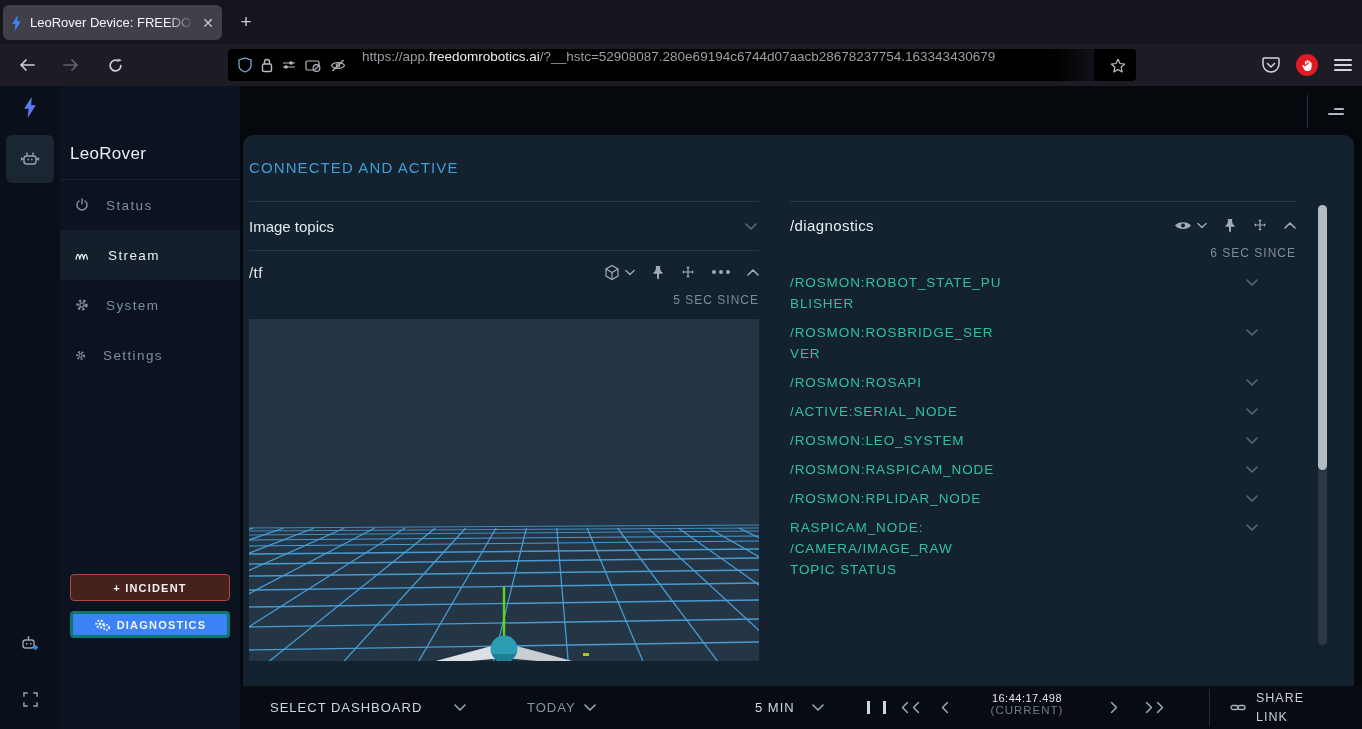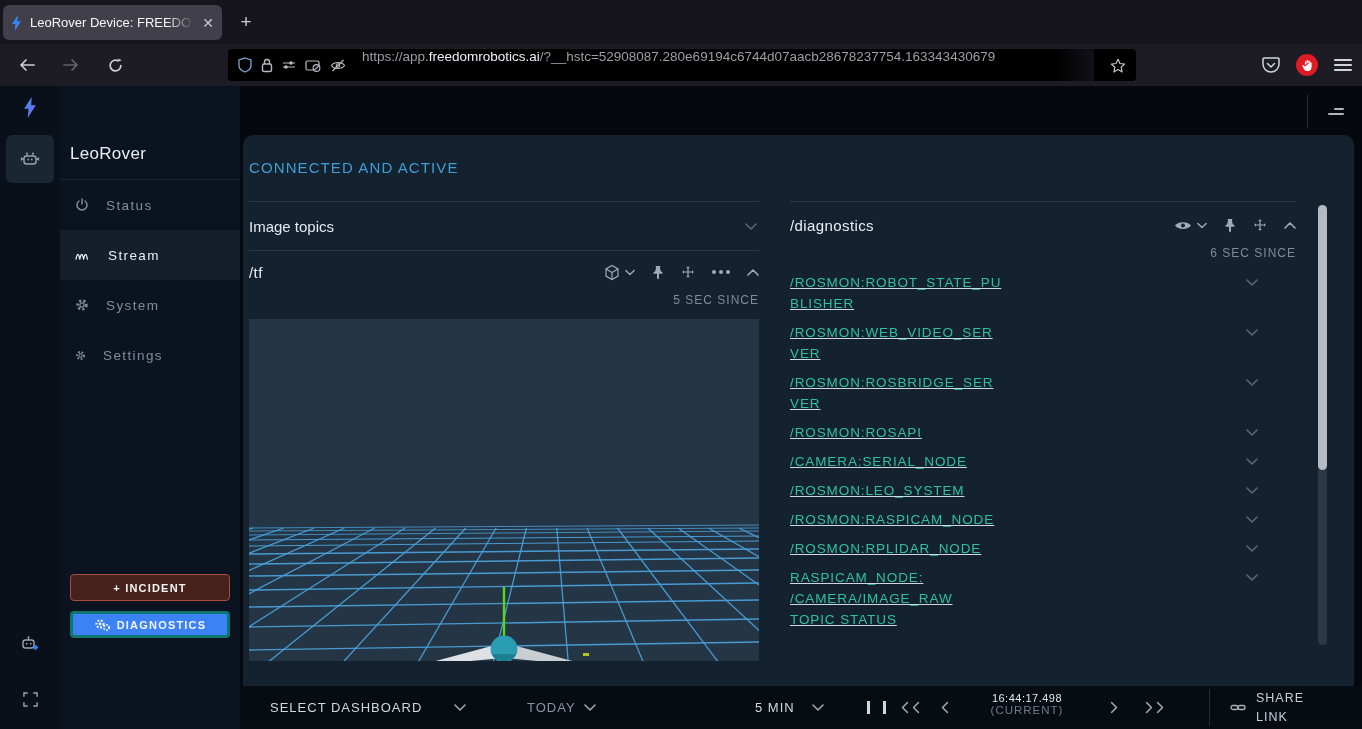--- a/index.html
+++ b/index.html
@@ -74,21 +74,21 @@
   .since { text-align:right; font-size:12px; letter-spacing:1px; color:#7e8b98; height:22px; }
   .viz { position:relative; margin-top:4px; width:510px; height:342px; background:#243546; overflow:hidden; }
 
   .chev { width:12px; height:7px; color:inherit; }
   .chev-up { transform:rotate(180deg); }
   .chev-right { transform:rotate(-90deg); }
   .chev-left { transform:rotate(90deg); }
   .teal-chev { color:#5a6875; }
 
   .diag-list { margin-top:4px; }
-  .diag-row { display:flex; justify-content:space-between; align-items:flex-start; margin-bottom:8px;text-decoration:underline; }
+  .diag-row { display:flex; justify-content:space-between; align-items:flex-start; margin-bottom:8px; }
   .diag-text { width:212px; font-size:13.5px; line-height:21px; letter-spacing:.9px; color:#2fc0a4; overflow-wrap:anywhere; }
   .diag-row .icon { margin-right:38px; margin-top:7px; }
 
   .scrollbar { position:absolute; left:1075px; top:70px; width:9px; height:440px; background:#2c3845; border-radius:5px; }
   .scroll-thumb { position:absolute; left:0; top:0; width:9px; height:265px; background:#b4bac1; border-radius:5px; }
 
   
   .bottombar { position:absolute; left:0; bottom:0; right:0; height:43px; background:#070b12; font-size:13px; letter-spacing:1px; color:#cfd7df; }
   .bb { position:absolute; top:0; height:43px; display:flex; align-items:center; gap:8px; }
   .bb .chev { color:#9aa5b0; }
@@ -525,49 +525,41 @@
 
             <div class="diag-row">
               <span class="diag-text">/ROSMON:ROBOT_STATE_PUBLISHER</span>
               <span class="icon teal-chev">
                 <svg class="chev">
                   <use href="#i-chev"></use>
                 </svg>
               </span>
             </div>
 
-            <div class="diag-row">
-              <span class="diag-text">/ROSMON:WEB_VIDEO_SERVER</span>
-              <span class="icon teal-chev">
-                <svg class="chev">
-                  <use href="#i-chev"></use>
-                </svg>
-              </span>
-            </div>
 
             <div class="diag-row">
               <span class="diag-text">/ROSMON:ROSBRIDGE_SERVER</span>
               <span class="icon teal-chev">
                 <svg class="chev">
                   <use href="#i-chev"></use>
                 </svg>
               </span>
             </div>
 
             <div class="diag-row">
               <span class="diag-text">/ROSMON:ROSAPI</span>
               <span class="icon teal-chev">
                 <svg class="chev">
                   <use href="#i-chev"></use>
                 </svg>
               </span>
             </div>
 
             <div class="diag-row">
-              <span class="diag-text">/CAMERA:SERIAL_NODE</span>
+              <span class="diag-text">/ACTIVE:SERIAL_NODE</span>
               <span class="icon teal-chev">
                 <svg class="chev">
                   <use href="#i-chev"></use>
                 </svg>
               </span>
             </div>
 
             <div class="diag-row">
               <span class="diag-text">/ROSMON:LEO_SYSTEM</span>
               <span class="icon teal-chev">

